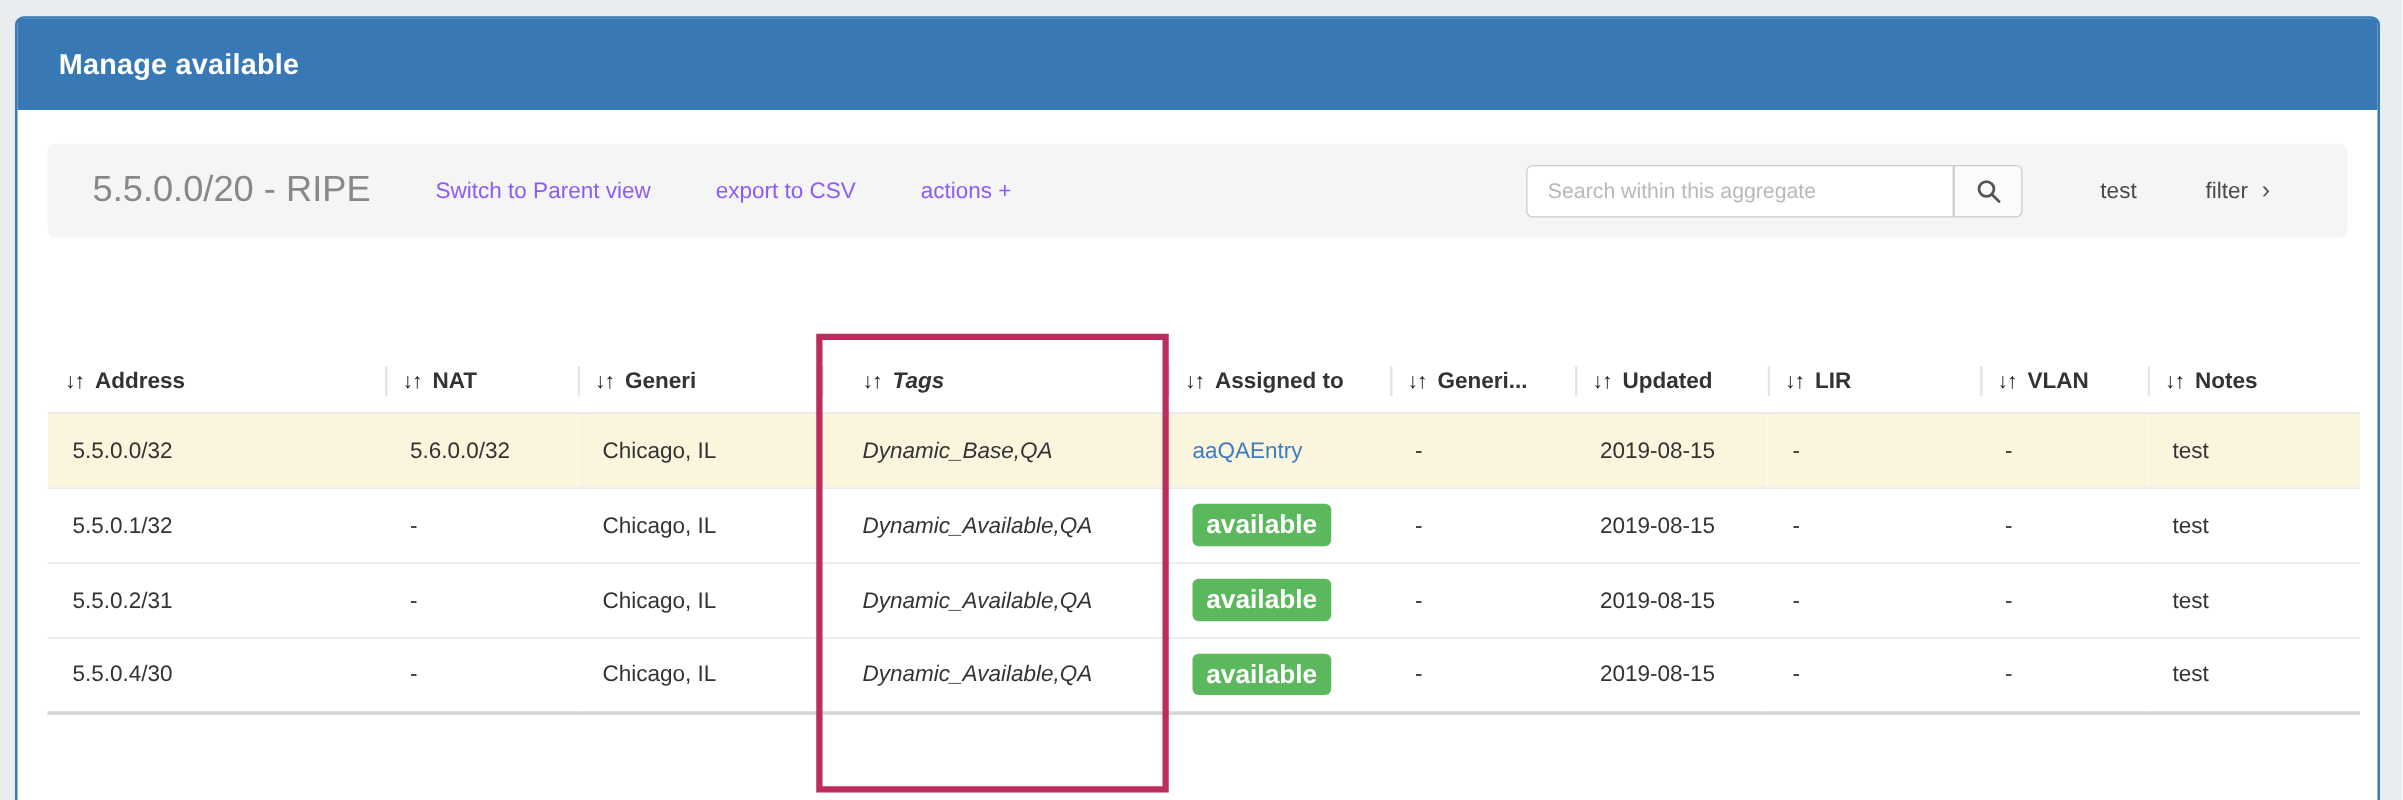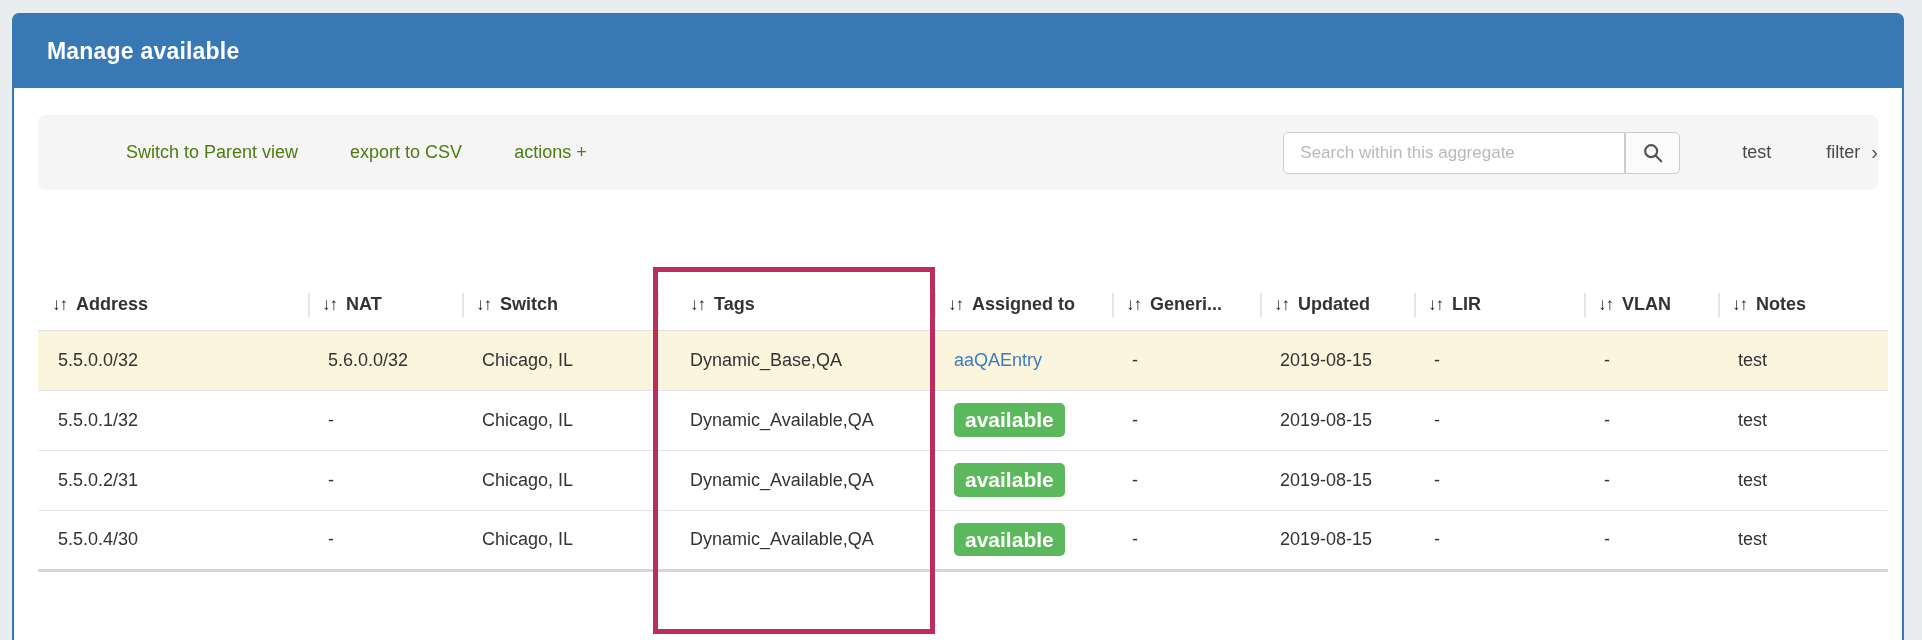--- a/index.html
+++ b/index.html
@@ -25,34 +25,34 @@
     display:flex;align-items:center;padding-left:33px;
     color:#fff;font-size:23px;font-weight:bold;letter-spacing:.2px;
   }
   .panel-body{padding:27px 24px 0 24px;}
   
   .toolbar{
     height:75px;background:#f5f5f5;border-radius:7px;
     display:flex;align-items:center;padding-left:36px;
   }
   .agg-title{font-size:29px;color:#888;white-space:nowrap;}
-  .tool-link{font-size:18px;color:#4d7c0f;margin-left:52px;cursor:pointer;text-decoration:none;white-space:nowrap;}
+  .tool-link{font-size:18px;color:#8b5cf6;margin-left:52px;cursor:pointer;text-decoration:none;white-space:nowrap;}
   .search-group{margin-left:auto;display:flex;height:42px;}
   .search-group input{
     width:342px;height:42px;padding:0 16px;font-size:17px;color:#333;
     border:1px solid #ccc;border-radius:5px 0 0 5px;outline:none;
     font-family:"Liberation Sans", sans-serif;
   }
   .search-group input::placeholder{color:#b9b9b9;}
   .search-btn{
     width:55px;height:42px;border:1px solid #ccc;background:#fbfbfb;
     border-radius:0 5px 5px 0;cursor:pointer;display:flex;align-items:center;justify-content:center;
   }
   .clear-link{margin-left:62px;color:#4a4a4a;}
-  .filter-link{margin-left:55px;color:#4a4a4a;display:flex;align-items:center;}
+  .filter-link{margin-left:55px;margin-right:62px;color:#4a4a4a;display:flex;align-items:center;}
   .filter-link .chev{margin-left:11px;font-size:20px;color:#555;}
   
   table{
     width:1850px;margin-top:90px;border-collapse:collapse;table-layout:fixed;
     font-size:18px;color:#333;
   }
   thead th{
     height:50px;text-align:left;font-weight:bold;padding:0 4px 0 14px;
     position:relative;border-bottom:1px solid #e0e0e0;cursor:pointer;
     white-space:nowrap;overflow:hidden;text-overflow:ellipsis;
@@ -60,21 +60,21 @@
   thead th::before{
     content:"";position:absolute;left:0;top:13px;bottom:13px;width:2px;background:#e5e5e5;
   }
   thead th:first-child::before{display:none;}
   tbody td{
     height:60px;padding:0 4px 0 20px;border-bottom:1px solid #e4e4e4;
     white-space:nowrap;overflow:hidden;
   }
   tbody tr:last-child td{border-bottom:3px solid #d6d6d6;}
   tr.hl td{background:var(--row-highlight);margin-left:10px;}
-  th.col-tags, td.col-tags{padding-left:33px;}
+  th.col-tags, td.col-tags{padding-left:33px;font-style:italic;}
   .sort{font-weight:bold;margin-right:9px;letter-spacing:-1px;font-size:17px;color:#222;}
   .cell-link{color:var(--link-blue);text-decoration:none;cursor:pointer;}
   .badge{
     display:inline-block;background:var(--badge-green);color:#fff;
     font-size:21px;font-weight:bold;padding:5px 11px;border-radius:5px;line-height:1.1;
   }
   
   .annotation-box{
     position:absolute;left:653px;top:267px;width:282px;height:367px;
     border:5px solid var(--annotation-pink);pointer-events:none;z-index:5;
@@ -83,20 +83,21 @@
 </head>
 <body>
 
 <div class="panel">
   <div class="panel-heading">
     <span>Manage available</span>
   </div>
   <div class="panel-body">
 
     <div class="toolbar">
+      <span class="agg-title">5.5.0.0/20 - RIPE</span>
       <a class="tool-link">Switch to Parent view</a>
       <a class="tool-link">export to CSV</a>
       <a class="tool-link">actions +</a>
       <div class="search-group">
         <input type="text" placeholder="Search within this aggregate" style="">
         <button class="search-btn">
           <span style="display:flex;">
             <svg width="22" height="22" viewBox="0 0 24 24" fill="none" stroke="#555" stroke-width="2.4" stroke-linecap="round">
               <circle cx="10" cy="10" r="6.5"></circle>
               <line x1="15" y1="15" x2="21" y2="21"></line>
@@ -121,21 +122,21 @@
           <col style="width:148px">
           <col style="width:154px">
           <col style="width:170px">
         <col style="width:134px">
           <col style="width:170px">
       </colgroup>
       <thead>
         <tr>
           <th><span class="sort">↓↑</span><span>Address</span></th>
           <th><span class="sort">↓↑</span><span>NAT</span></th>
-          <th><span class="sort">↓↑</span><span>Switch</span></th>
+          <th><span class="sort">↓↑</span><span>Generi</span></th>
           <th class="col-tags"><span class="sort">↓↑</span><span>Tags</span></th>
           <th><span class="sort">↓↑</span><span>Assigned to</span></th>
           <th><span class="sort">↓↑</span><span>Generi...</span></th>
           <th><span class="sort">↓↑</span><span>Updated</span></th>
           <th><span class="sort">↓↑</span><span>LIR</span></th>
           <th><span class="sort">↓↑</span><span>VLAN</span></th>
           <th><span class="sort">↓↑</span><span>Notes</span></th>
         </tr>
       </thead>
       <tbody>

